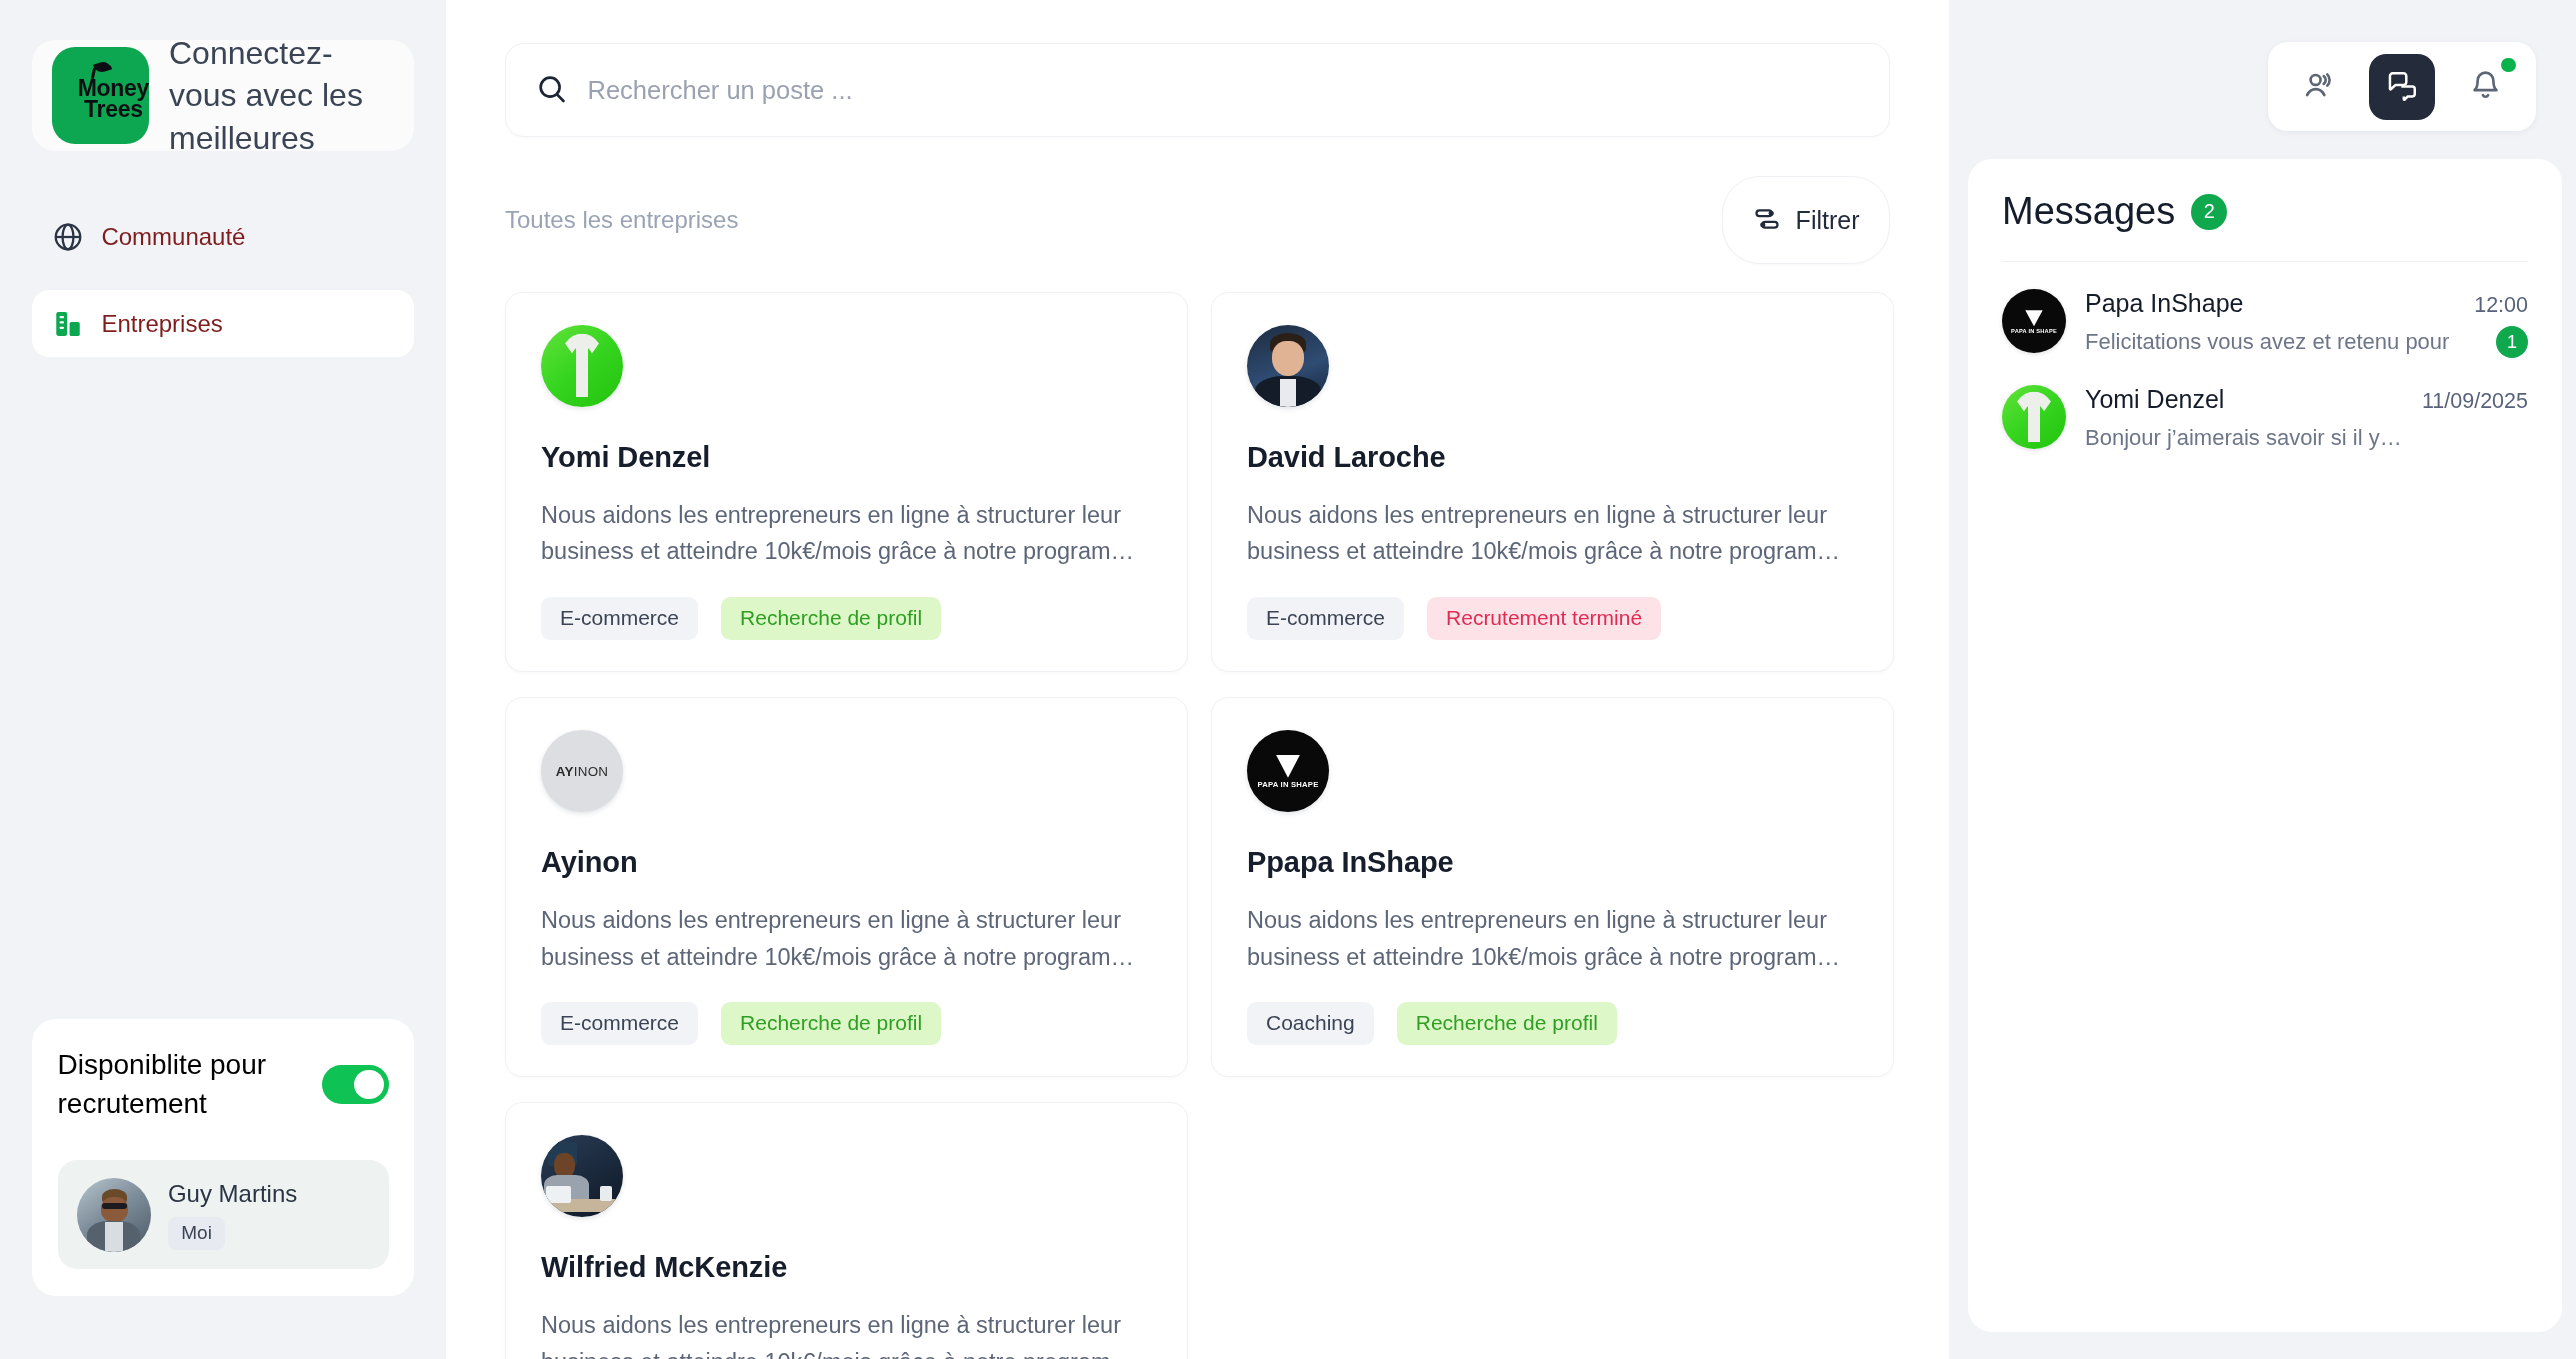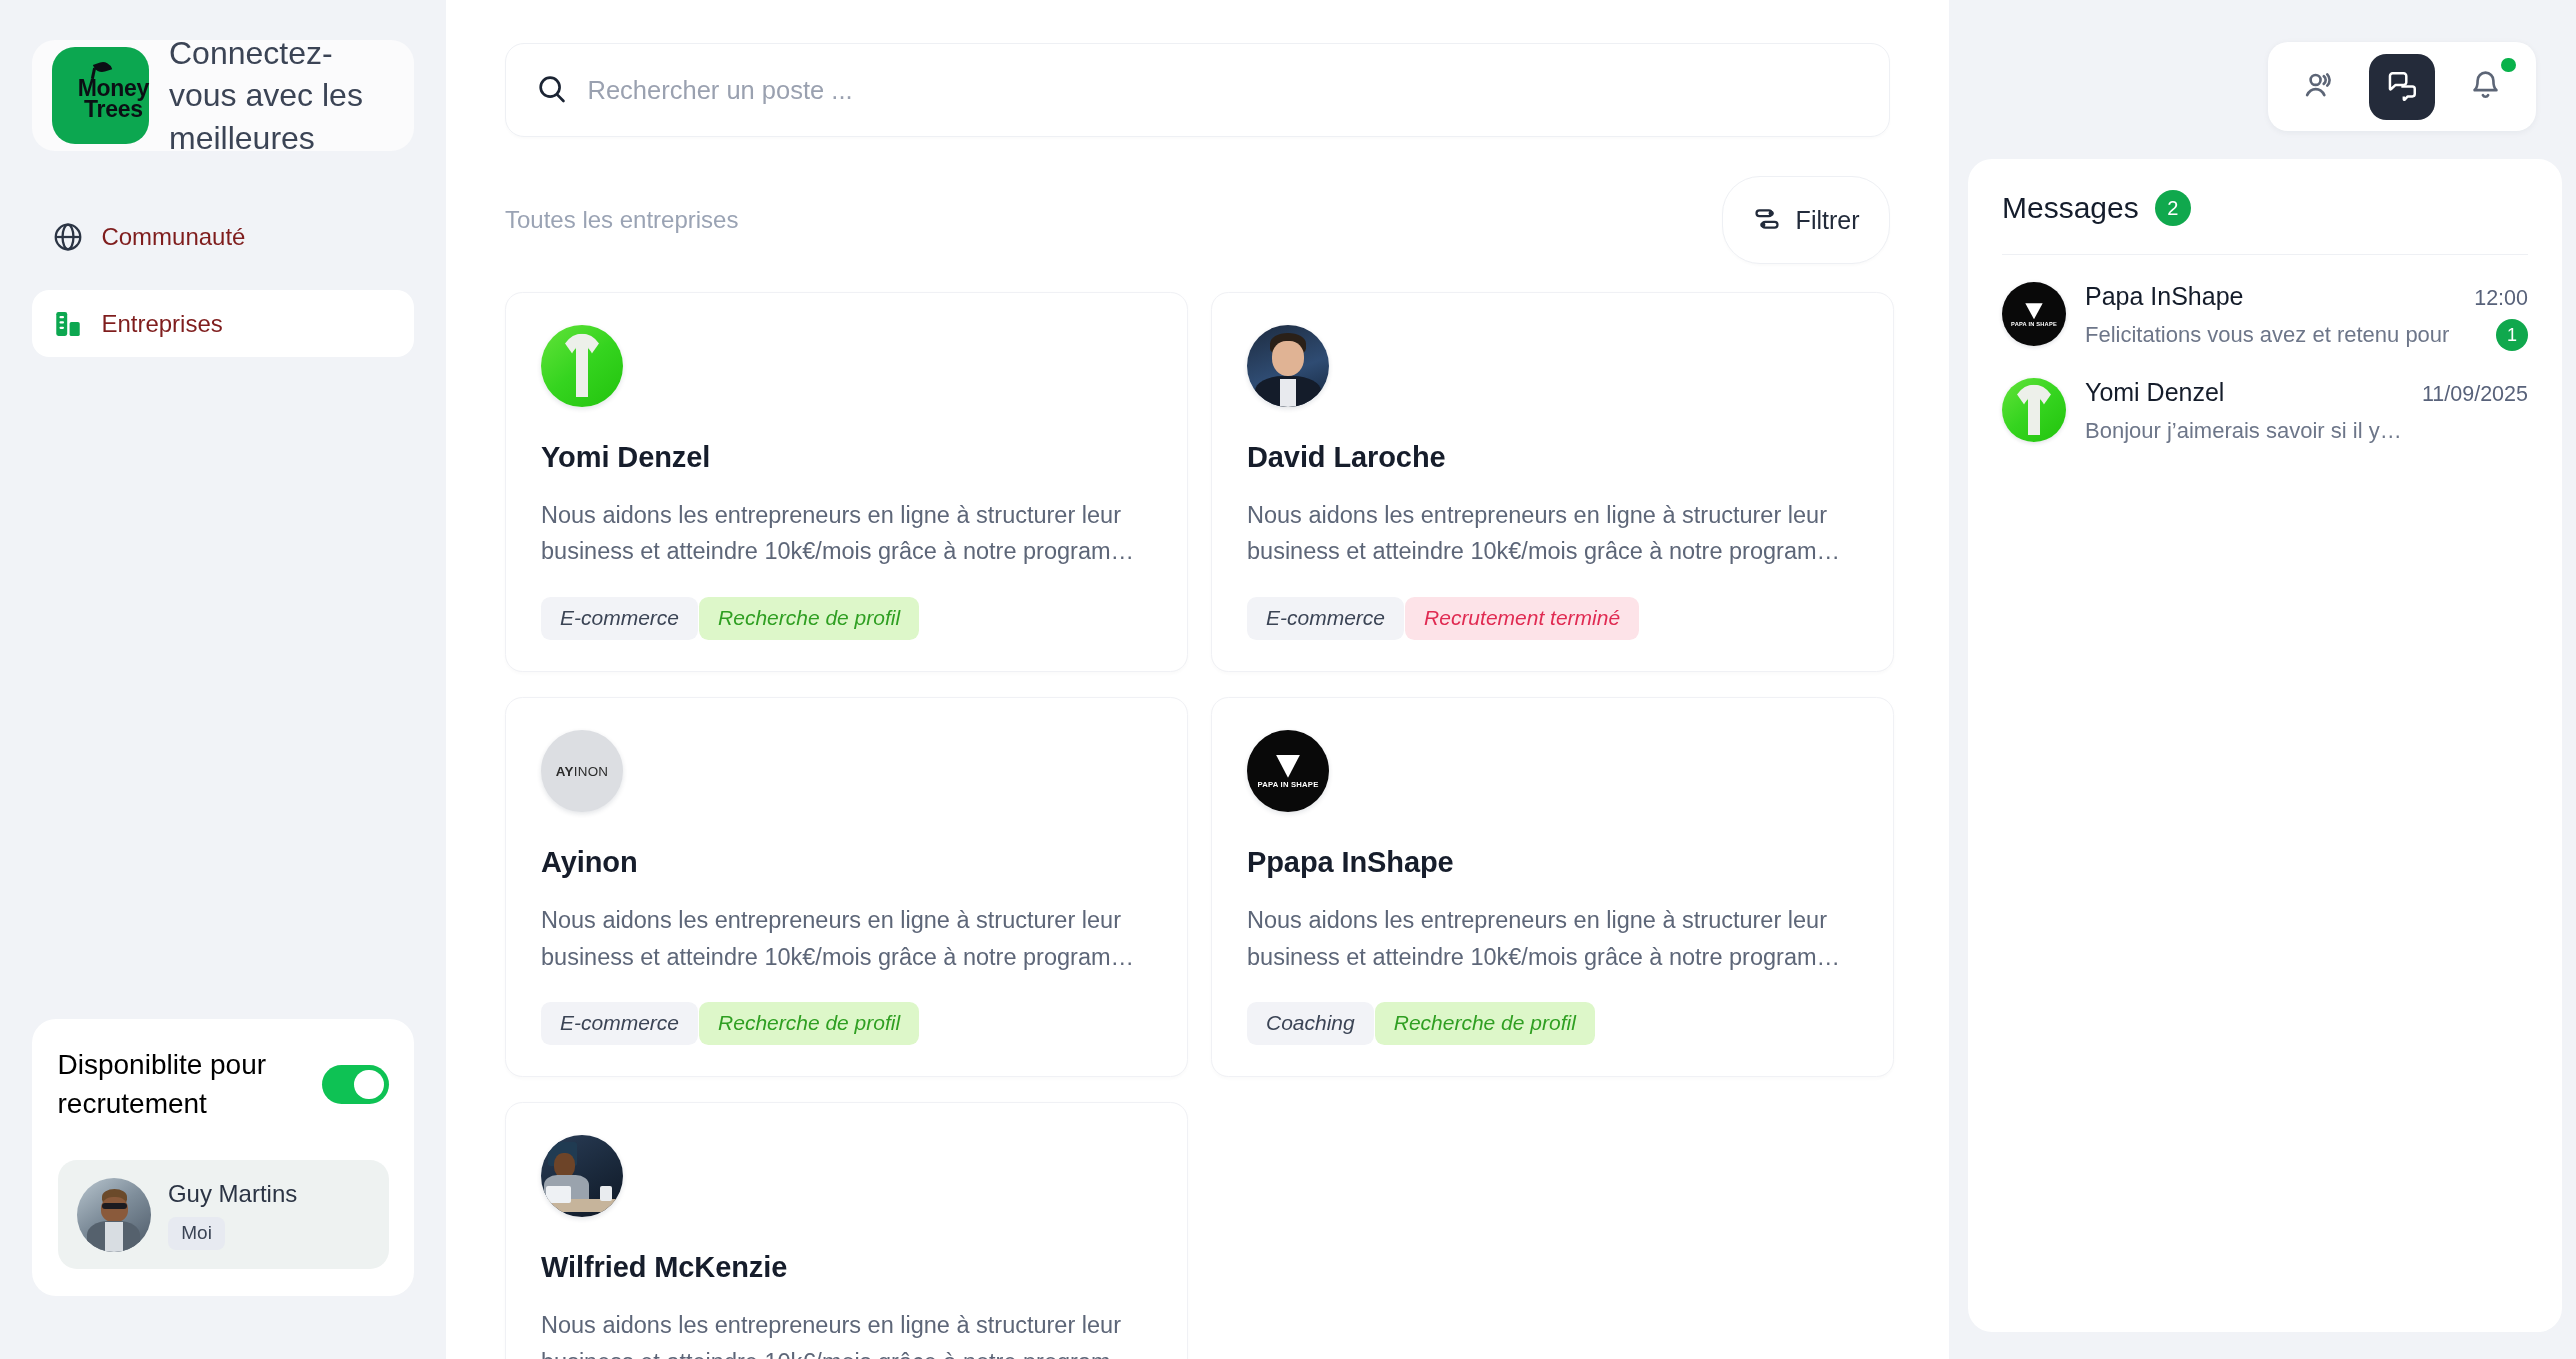--- a/index.html
+++ b/index.html
@@ -283,21 +283,21 @@
     letter-spacing: -0.1px;
   }
   .card-desc {
     margin-top: 23px;
     font-size: 23.5px;
     line-height: 1.55;
     color: #5d6678;
     max-height: 75px;
     overflow: hidden;
   }
-  .tags { margin-top: 27px; display: flex; gap: 1px; flex-wrap: wrap; font-style: italic; }
+  .tags { margin-top: 27px; display: flex; gap: 23px; flex-wrap: wrap; }
   .tag {
     font-size: 21px;
     padding: 9.4px 19px;
     border-radius: 9.4px;
     white-space: nowrap;
   }
   .tag-neutral { background:#f2f3f7; color:#3b4455; }
   .tag-green   { background:#ddf7c9; color:#2f9f22; }
   .tag-red     { background:#fde3e8; color:#e02b52; }
 
@@ -334,21 +334,21 @@
   .messages-card {
     position: absolute;
     left: 19px; top: 159px;
     width: 594px;
     height: 1173px;
     background: #ffffff;
     border-radius: 24px;
     padding: 31px 34px 0 34px;
   }
   .msg-head { display: flex; align-items: center; gap: 16px; }
-  .msg-title { font-size: 30px; color: #151d2c; font-weight: 400; }
+  .msg-title { font-size: 38px; color: #151d2c; font-weight: 400; }
   .msg-count {
     min-width: 36px; height: 36px;
     border-radius: 50%;
     background: #10a84d;
     color: #fff;
     font-size: 20px;
     display: inline-flex; align-items: center; justify-content: center;
     padding: 0 9.4px;
   }
   .msg-divider { height: 1.3px; background: #eef0f4; margin: 28px 0 0 0; }

